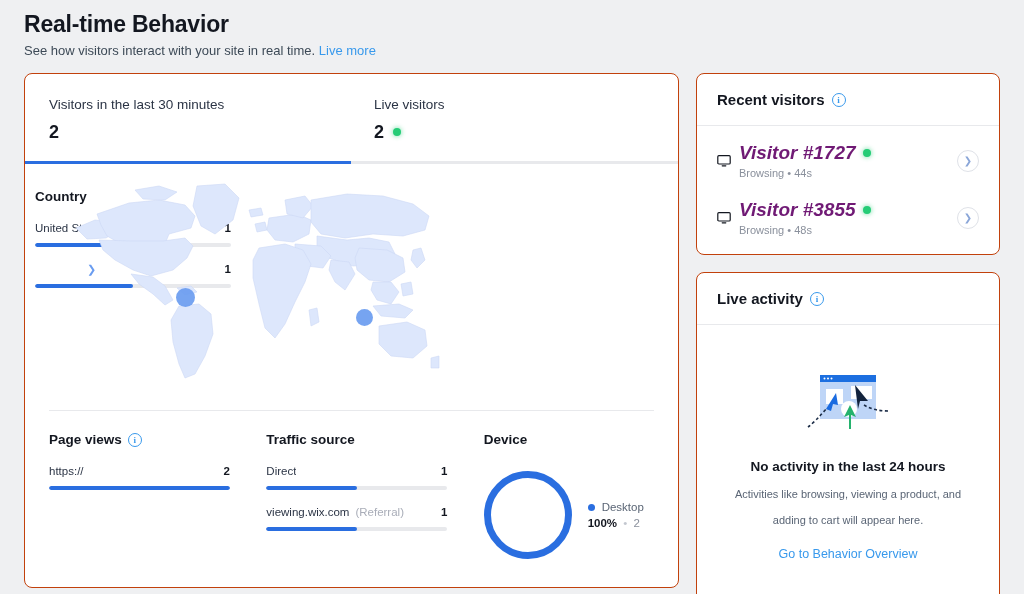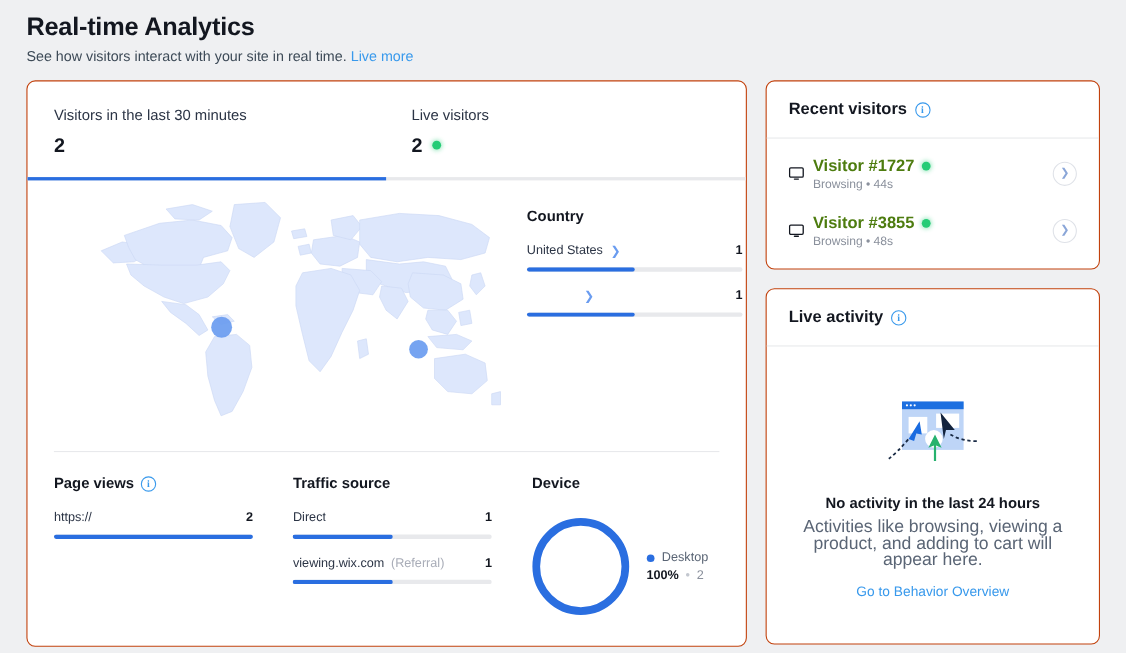--- a/index.html
+++ b/index.html
@@ -41,21 +41,21 @@
   .stat.s2 { width: 329px; }
   .stat-label { font-size: 13.5px; color: #2b3445; line-height: 18px; }
   .stat-row { display: flex; align-items: center; gap: 9px; margin-top: 7px; }
   .stat-value { font-size: 18px; font-weight: bold; color: #131720; line-height: 22px; }
   .live-dot { width: 8px; height: 8px; border-radius: 50%; background: #25cc76;
               box-shadow: 0 0 4px 1px rgba(37,204,118,.45); }
   .tabline { height: 3px; background: #e8e9ec; display: flex; }
   .tabline .active { width: 326px; background: #2a6ee0; }
 
   
-  .mapzone { display: flex; padding: 6px 0 0 16px; position: relative; height: 246px; }
+  .mapzone { display: flex; padding: 6px 0 0 0; position: relative; height: 246px; flex-direction: column; }
   .mapbox { width: 430px; position: relative; }
   .mapbox svg { position: absolute; left: 48px; top: 8px; }
   .dot {
     position: absolute; border-radius: 50%;
     background: #6a9cf0; opacity: .92;
   }
   .country { width: 210px; padding: 18px 0 0 10px; }
   .sec-title { font-size: 13.5px; font-weight: bold; color: #131720; line-height: 18px; }
   .bar-item { margin-top: 14px; width: 196px; }
   .bar-head { display: flex; align-items: center; font-size: 11.5px; color: #2b3445; height: 16px; }
@@ -102,40 +102,40 @@
   .panel-head {
     padding: 17px 20px; display: flex; align-items: center; gap: 7px;
     border-bottom: 1px solid #e8e9ec;
   }
   .panel-title { font-size: 15px; font-weight: bold; color: #131720; }
 
   .visitors { padding: 6px 0 8px 0; }
   .vrow { display: flex; align-items: center; padding: 10px 20px; cursor: pointer; }
   .vrow .vinfo { flex: 1; }
   .vname { display: flex; align-items: center; gap: 7px; }
-  .vname .txt { font-size: 15px; font-weight: bold; color: #4d7c0f; }
+  .vname .txt { font-size: 19px; font-weight: bold; color: #701a75; font-style: italic; }
   .vsub { font-size: 11px; color: #8a909c; margin-top: 3px; }
   .circ-btn {
     width: 22px; height: 22px; border-radius: 50%;
     border: 1px solid #dfe2e8; color: #8aa6d8;
     font-size: 10px; line-height: 20px; text-align: center; cursor: pointer;
   }
   .mon-icon { flex: none; }
 
   .empty { padding: 42px 24px 40px; text-align: center; }
   .empty-title { font-size: 13.5px; font-weight: bold; color: #131720; margin-top: 22px; }
-  .empty-desc { font-size: 16px; color: #5a6575; line-height: 15px; margin-top: 7px; }
+  .empty-desc { font-size: 11px; color: #5a6575; line-height: 26px; margin-top: 7px; }
   .empty-link { font-size: 12.5px; color: #3899ec; margin-top: 14px; cursor: pointer; }
 </style>
 </head>
 <body>
 
 <div class="page">
 
-  <div class="page-title">Real-time Analytics</div>
+  <div class="page-title">Real-time Behavior</div>
   <div class="page-sub">
     <span>See how visitors interact with your site in real time.</span>
     <span class="link">Live more</span>
   </div>
 
   <div class="cols">
 
     <div class="col-left">
       <div class="card">
 

